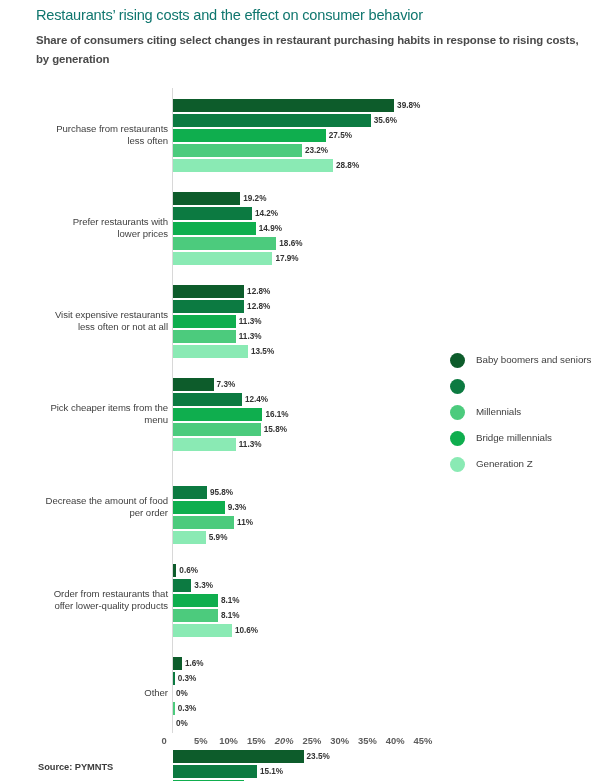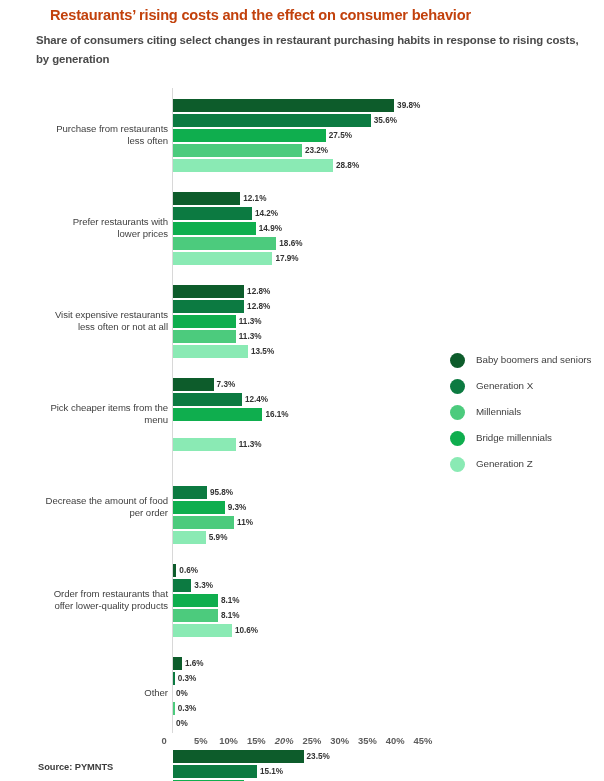--- a/index.html
+++ b/index.html
@@ -17,24 +17,23 @@
   }
 
   
   #header { position: absolute; left: 0; top: 0; width: 604px; }
   #chart-title {
     position: absolute;
     left: 36px;
     top: 7px;
     width: 550px;
     font-size: 14.6px;
-    font-weight: bold;
+    font-weight: normal;
     letter-spacing: -0.2px;
-    color: #c2410c;
-    margin-left: 14px;
+    color: #0f766e;
   }
   #chart-subtitle {
     position: absolute;
     left: 36px;
     top: 31px;
     width: 546px;
     font-size: 11.4px;
     font-weight: bold;
     line-height: 19px;
     letter-spacing: -0.1px;
@@ -182,21 +181,21 @@
           <span class="bar-value" style="left: 162.984px;">28.8%</span>
         </div>
       </div>
       <div class="cat-group" style="top: 192px; height: 73px;">
         <div class="cat-label" style="top: 23.9px;">
           <div>Prefer restaurants with</div>
           <div>lower prices</div>
         </div>
         <div class="bar-row" style="top: 0px; width: 360px;">
           <div class="bar" title="Baby boomers and seniors: 12.1%" style="width: 67.2155px; background: rgb(13, 92, 43);"></div>
-          <span class="bar-value" style="left: 70.2155px;">12.1%</span>
+          <span class="bar-value" style="left: 70.2155px;">19.2%</span>
         </div>
         <div class="bar-row" style="top: 15px; width: 360px;">
           <div class="bar" title="Generation X: 14.2%" style="width: 78.881px; background: rgb(12, 122, 65);"></div>
           <span class="bar-value" style="left: 81.881px;">14.2%</span>
         </div>
         <div class="bar-row" style="top: 30px; width: 360px;">
           <div class="bar" title="Bridge millennials: 14.9%" style="width: 82.7695px; background: rgb(15, 174, 78);"></div>
           <span class="bar-value" style="left: 85.7695px;">14.9%</span>
         </div>
         <div class="bar-row" style="top: 45px; width: 360px;">
@@ -243,20 +242,24 @@
           <div class="bar" title="Baby boomers and seniors: 7.3%" style="width: 40.5515px; background: rgb(13, 92, 43);"></div>
           <span class="bar-value" style="left: 43.5515px;">7.3%</span>
         </div>
         <div class="bar-row" style="top: 15px; width: 360px;">
           <div class="bar" title="Generation X: 12.4%" style="width: 68.882px; background: rgb(12, 122, 65);"></div>
           <span class="bar-value" style="left: 71.882px;">12.4%</span>
         </div>
         <div class="bar-row" style="top: 30px; width: 360px;">
           <div class="bar" title="Bridge millennials: 16.1%" style="width: 89.4355px; background: rgb(15, 174, 78);"></div>
           <span class="bar-value" style="left: 92.4355px;">16.1%</span>
+        </div>
+        <div class="bar-row" style="top: 45px; width: 360px;">
+          <div class="bar" title="Millennials: 15.8%" style="width: 87.769px; background: rgb(76, 203, 125);"></div>
+          <span class="bar-value" style="left: 90.769px;">15.8%</span>
         </div>
         <div class="bar-row" style="top: 60px; width: 360px;">
           <div class="bar" title="Generation Z: 11.3%" style="width: 62.7715px; background: rgb(138, 234, 180);"></div>
           <span class="bar-value" style="left: 65.7715px;">11.3%</span>
         </div>
       </div>
       <div class="cat-group" style="top: 471px; height: 73px;">
         <div class="cat-label" style="top: 23.9px;">
           <div>Decrease the amount of food</div>
           <div>per order</div>
@@ -360,21 +363,20 @@
     <span class="tick" style="left: 422.975px;">45%</span>
   </div>
 
 <div id="legend">
     <div class="legend-item">
       <span class="legend-dot" style="background: rgb(13, 92, 43);"></span>
       <span class="legend-label">Baby boomers and seniors</span>
     </div>
     <div class="legend-item">
       <span class="legend-dot" style="background: rgb(12, 122, 65);"></span>
-      <span class="legend-label">Generation X</span>
     </div>
     <div class="legend-item">
       <span class="legend-dot" style="background: rgb(76, 203, 125);"></span>
       <span class="legend-label">Millennials</span>
     </div>
     <div class="legend-item">
       <span class="legend-dot" style="background: rgb(15, 174, 78);"></span>
       <span class="legend-label">Bridge millennials</span>
     </div>
     <div class="legend-item">

